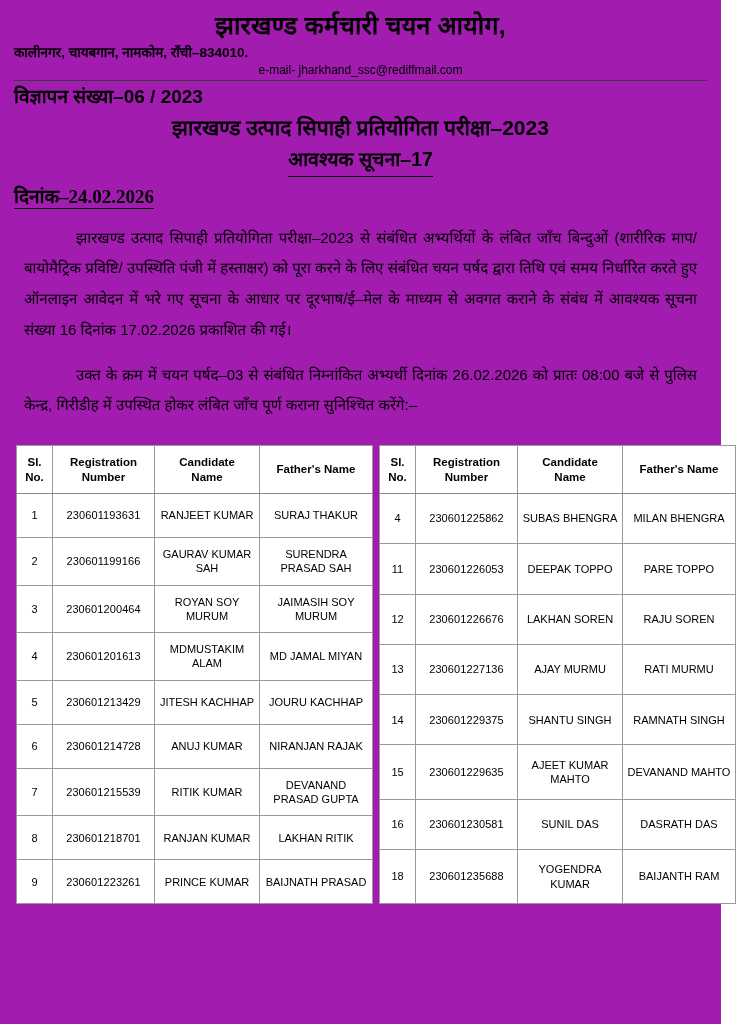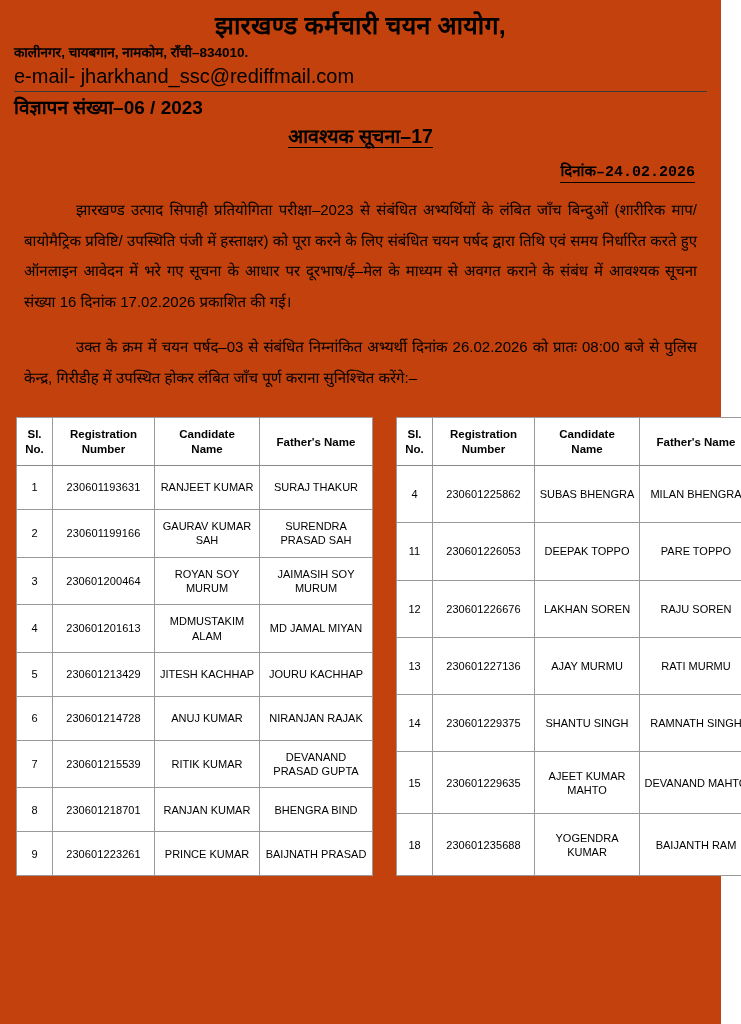--- a/index.html
+++ b/index.html
@@ -14,21 +14,21 @@
     height: 1024px;
     font-family: "Liberation Serif", "DejaVu Serif", serif;
     color: #111111;
     overflow: hidden;
     position: relative;
   }
   .page {
     width: 721px;
     min-height: 1024px;
     padding: 6px 14px 0 14px;
-    background: #c2410c;
+    background: #a21caf;
   }
 
   
   .org-name {
     text-align: center;
     font-family: "Liberation Sans", "DejaVu Sans", sans-serif;
     font-weight: bold;
     font-size: 25px;
     line-height: 1.25;
     letter-spacing: 0.2px;
@@ -38,22 +38,23 @@
   .org-address {
     text-align: left;
     font-family: "Liberation Sans", "DejaVu Sans", sans-serif;
     font-weight: bold;
     font-size: 13.5px;
     line-height: 1.3;
     margin: 0 0 1px 0;
     color: #000;
   }
   .org-email {
-    font-family: "Liberation Sans", "DejaVu Sans", sans-serif;
-    font-size: 20px;
+    text-align: center;
+    font-family: "Liberation Sans", "DejaVu Sans", sans-serif;
+    font-size: 12px;
     line-height: 1.3;
     margin: 0 0 2px 0;
     color: #000;
   }
   .hrule {
     border: none;
     border-top: 1.6px solid #3a3a3a;
     margin: 2px 0 4px 0;
     width: 100%;
   }
@@ -79,27 +80,26 @@
     text-align: center;
     font-family: "Liberation Sans", "DejaVu Sans", sans-serif;
     font-weight: bold;
     font-size: 19.5px;
     line-height: 1.3;
     margin: 2px 0 10px 0;
     color: #000;
   }
   .notice-no span {
     border-bottom: 1.8px solid #000;
-    padding-bottom: 0;
+    padding-bottom: 6px;
   }
   .date-line {
-    text-align: right;
-    font-family: Liberation Mono, monospace;
-    font-weight: bold;
-    font-size: 15px;
+    font-family: Liberation Serif, serif;
+    font-weight: bold;
+    font-size: 19px;
     margin: 8px 12px 14px 0;
     color: #000;
   }
   .date-line span {
     border-bottom: 1.6px solid #000;
     padding-bottom: 1px;
   }
 
   
   .para {
@@ -111,21 +111,21 @@
     text-indent: 52px;
     margin: 0 10px 14px 10px;
     color: #000;
   }
   .para.last { margin-bottom: 24px; }
 
   
   .tables-wrap {
     display: flex;
     justify-content: space-between;
-    gap: 23px;
+    gap: 6px;
     margin: 4px 2px 10px 2px;
   }
   .cand-table {
     border-collapse: collapse;
     width: 356px;
     table-layout: fixed;
     font-family: "Liberation Sans", "DejaVu Sans", sans-serif;
     background: #fff;
   }
   .cand-table th,
@@ -159,20 +159,21 @@
 
 <div class="page">
 
   <div class="org-name">झारखण्ड कर्मचारी चयन आयोग,</div>
   <div class="org-address">कालीनगर, चायबगान, नामकोम, राँची–834010.</div>
   <div class="org-email">e-mail- jharkhand_ssc@rediffmail.com</div>
 
   <hr class="hrule">
 
   <div class="advt-no">विज्ञापन संख्या–06 / 2023</div>
+  <div class="exam-title">झारखण्ड उत्पाद सिपाही प्रतियोगिता परीक्षा–2023</div>
   <div class="notice-no"><span>आवश्यक सूचना–17</span></div>
 
   <div class="date-line"><span>दिनांक–24.02.2026</span></div>
 
   <p class="para">झारखण्ड उत्पाद सिपाही प्रतियोगिता परीक्षा–2023 से संबंधित अभ्यर्थियों के लंबित जाँच बिन्दुओं (शारीरिक माप/ बायोमैट्रिक प्रविष्टि/ उपस्थिति पंजी में हस्ताक्षर) को पूरा करने के लिए संबंधित चयन पर्षद द्वारा तिथि एवं समय निर्धारित करते हुए ऑनलाइन आवेदन में भरे गए सूचना के आधार पर दूरभाष/ई–मेल के माध्यम से अवगत कराने के संबंध में आवश्यक सूचना संख्या 16 दिनांक 17.02.2026 प्रकाशित की गई।</p>
   <p class="para last">उक्त के क्रम में चयन पर्षद–03 से संबंधित निम्नांकित अभ्यर्थी दिनांक 26.02.2026 को प्रातः 08:00 बजे से पुलिस केन्द्र, गिरीडीह में उपस्थित होकर लंबित जाँच पूर्ण कराना सुनिश्चित करेंगे:–</p>
 
   <div class="tables-wrap">
 
     <table class="cand-table">
@@ -241,21 +242,21 @@
           <tr>
             <td>7</td>
             <td class="cell-reg">230601215539</td>
             <td>RITIK KUMAR</td>
             <td>DEVANAND PRASAD GUPTA</td>
           </tr>
           <tr>
             <td>8</td>
             <td class="cell-reg">230601218701</td>
             <td>RANJAN KUMAR</td>
-            <td>BHENGRA BIND</td>
+            <td>LAKHAN RITIK</td>
           </tr>
           <tr>
             <td>9</td>
             <td class="cell-reg">230601223261</td>
             <td>PRINCE KUMAR</td>
             <td>BAIJNATH PRASAD</td>
           </tr>
         </tbody>
     </table>
 
@@ -316,20 +317,26 @@
             <td>SHANTU SINGH</td>
             <td>RAMNATH SINGH</td>
           </tr>
           <tr>
             <td>15</td>
             <td class="cell-reg">230601229635</td>
             <td>AJEET KUMAR MAHTO</td>
             <td>DEVANAND MAHTO</td>
           </tr>
           <tr>
+            <td>16</td>
+            <td class="cell-reg">230601230581</td>
+            <td>SUNIL DAS</td>
+            <td>DASRATH DAS</td>
+          </tr>
+          <tr>
             <td>18</td>
             <td class="cell-reg">230601235688</td>
             <td>YOGENDRA KUMAR</td>
             <td>BAIJANTH RAM</td>
           </tr>
         </tbody>
     </table>
 
   </div>
 </div>

